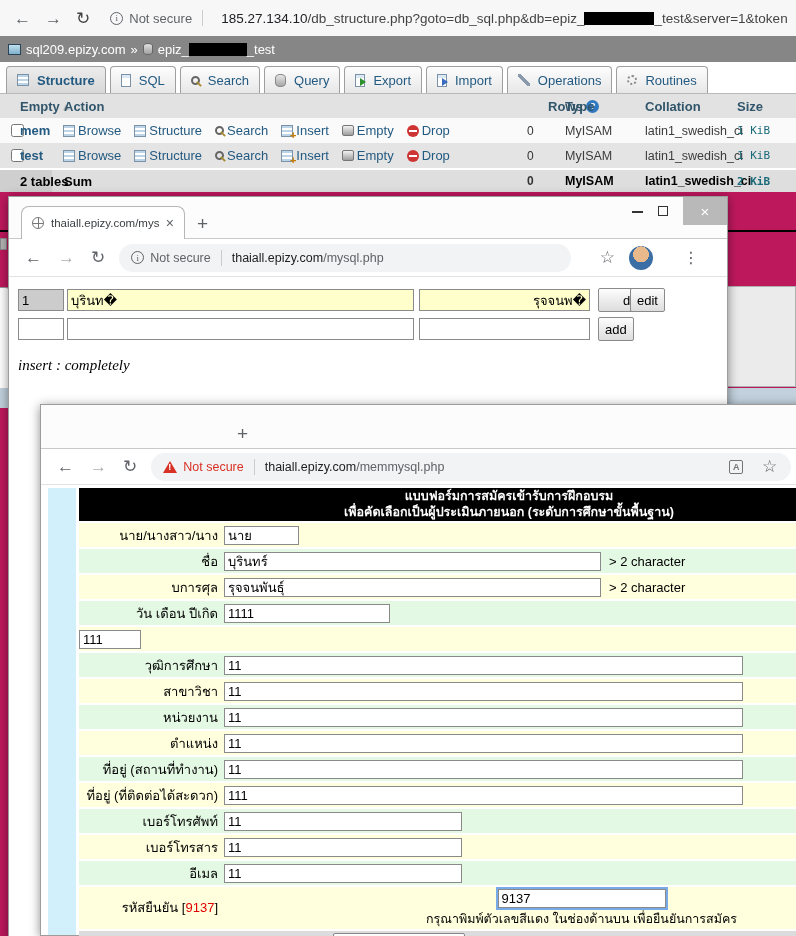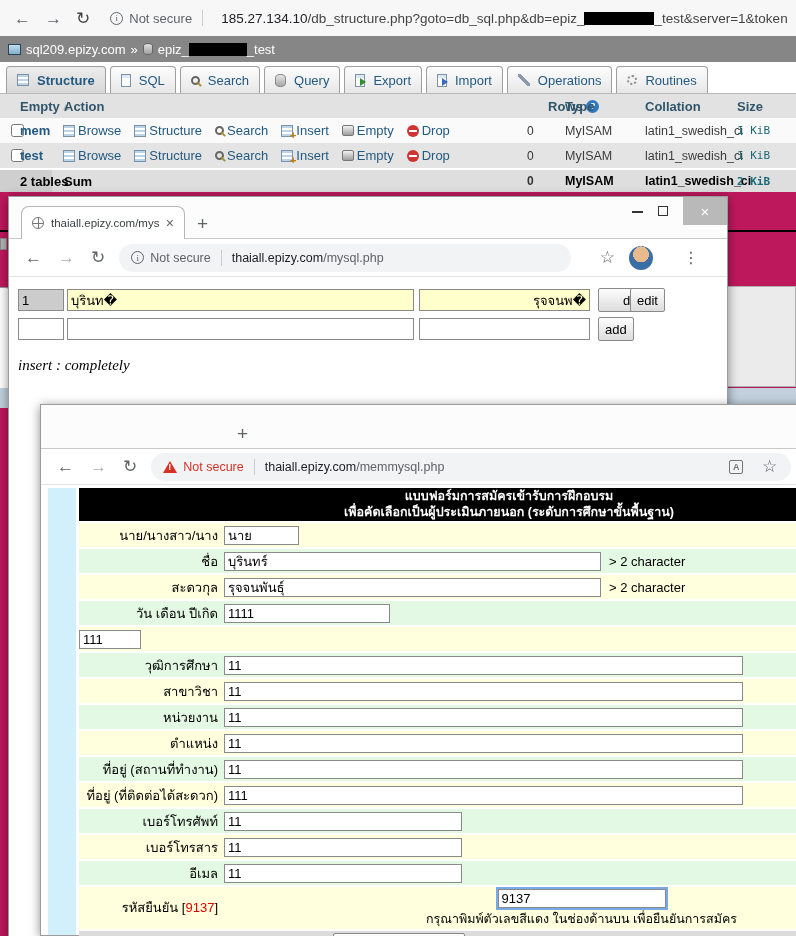--- a/index.html
+++ b/index.html
@@ -394,21 +394,21 @@
           </span>
       </div>
       <div class="frow">
         <span class="flabel">ชื่อ</span>
         <span class="fval">
             <input class="finput w-long" value="บุรินทร์" style="">
             <span class="fnote">&gt; 2 character</span>
           </span>
       </div>
       <div class="frow">
-        <span class="flabel">สะดวกุล</span>
+        <span class="flabel">บการศุล</span>
         <span class="fval">
             <input class="finput w-long" value="รุจจนพันธุ์" style="">
             <span class="fnote">&gt; 2 character</span>
           </span>
       </div>
       <div class="frow">
         <span class="flabel">วัน เดือน ปีเกิด</span>
         <span class="fval">
             <input class="finput w-date" value="1111" style="">
           </span>

